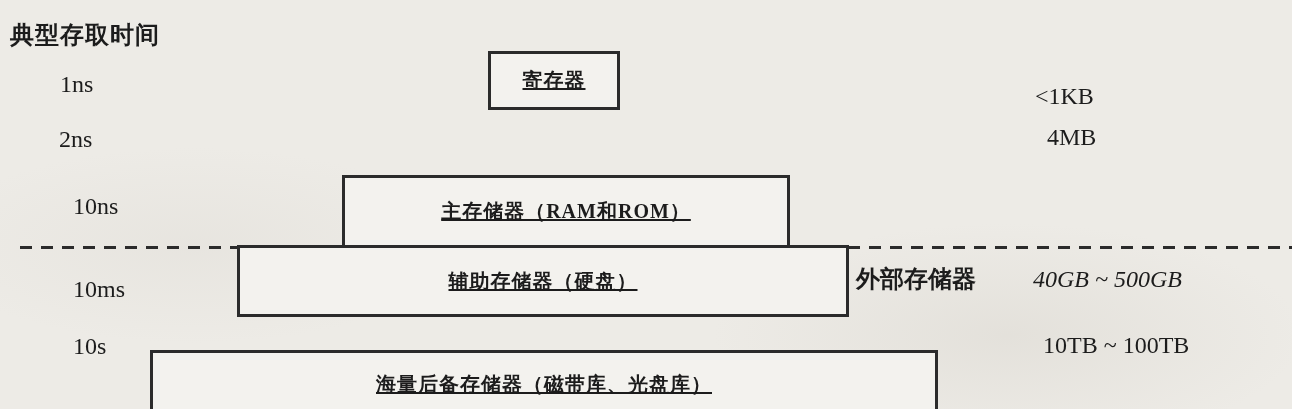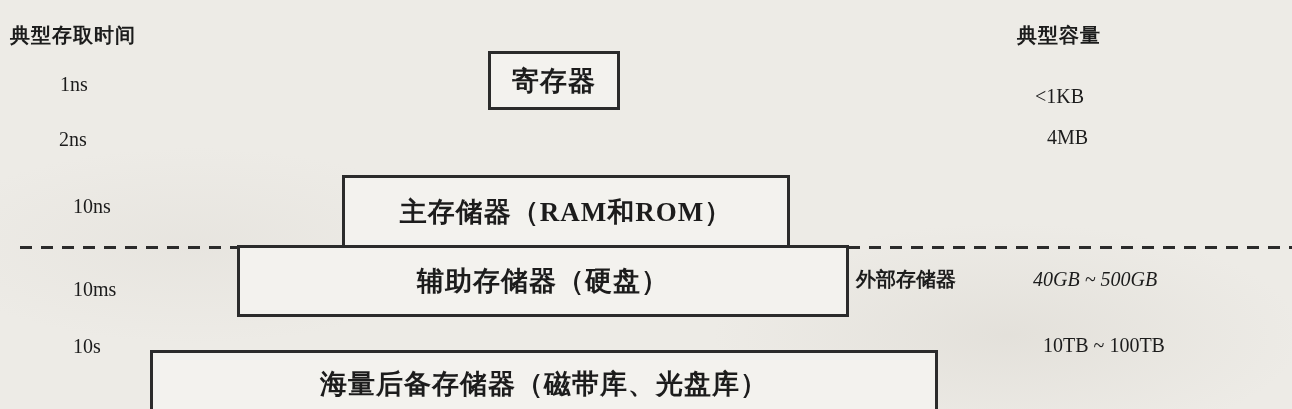--- a/index.html
+++ b/index.html
@@ -7,30 +7,31 @@
     position:relative;
     width:1292px;height:409px;
     background:
       radial-gradient(ellipse 420px 160px at 78% 82%, rgba(210,206,198,.35), transparent 70%),
       radial-gradient(ellipse 380px 140px at 15% 60%, rgba(214,210,203,.25), transparent 70%),
       #edebe6;
     font-family:"Liberation Serif","DejaVu Serif",serif;
     color:#1c1c1c;
     overflow:hidden;
   }
-  .lbl{position:absolute;white-space:nowrap;font-size:20px;line-height:30px;}
+  .lbl{position:absolute;white-space:nowrap;font-size:24px;line-height:30px;}
   .hdr{font-weight:700;letter-spacing:1px;}
   .box{
     position:absolute;
     box-sizing:border-box;
     border:3px solid #2b2b2b;
     background:#f3f2ee;
     display:flex;align-items:center;justify-content:center;
-    font-weight:700;font-size:27px;letter-spacing:1px;
+    font-weight:700;font-size:20px;letter-spacing:1px;
     white-space:nowrap;
+    text-decoration:underline;
   }
   .box0{left:488px;top:51px; width:132px;height:59px;}
   .box1{left:385px;top:107px;width:290px;height:71px;}
   .box2{left:342px;top:175px;width:448px;height:73px;}
   .box3{left:237px;top:245px;width:612px;height:72px;}
   .box4{left:150px;top:314px;width:788px;height:68px;margin-top:36px;}
 
   .t0{left:60px;top:69px;}
   .t1{left:59px;top:124px;}
   .t2{left:73px;top:191px;}
@@ -55,21 +56,20 @@
   }
   .dash-left{left:20px;width:218px;}
   .dash-right{left:848px;width:444px;}
 </style>
 </head>
 <body>
 
 <div class="stage">
 
   <div class="lbl hdr hleft">典型存取时间</div>
-  <div class="lbl hdr hright">典型容量</div>
 
   <div class="lbl t0">1ns</div>
   <div class="lbl t1">2ns</div>
   <div class="lbl t2">10ns</div>
   <div class="lbl t3">10ms</div>
   <div class="lbl t4">10s</div>
 
   <div class="dash dash-left"></div>
   <div class="dash dash-right"></div>
 

